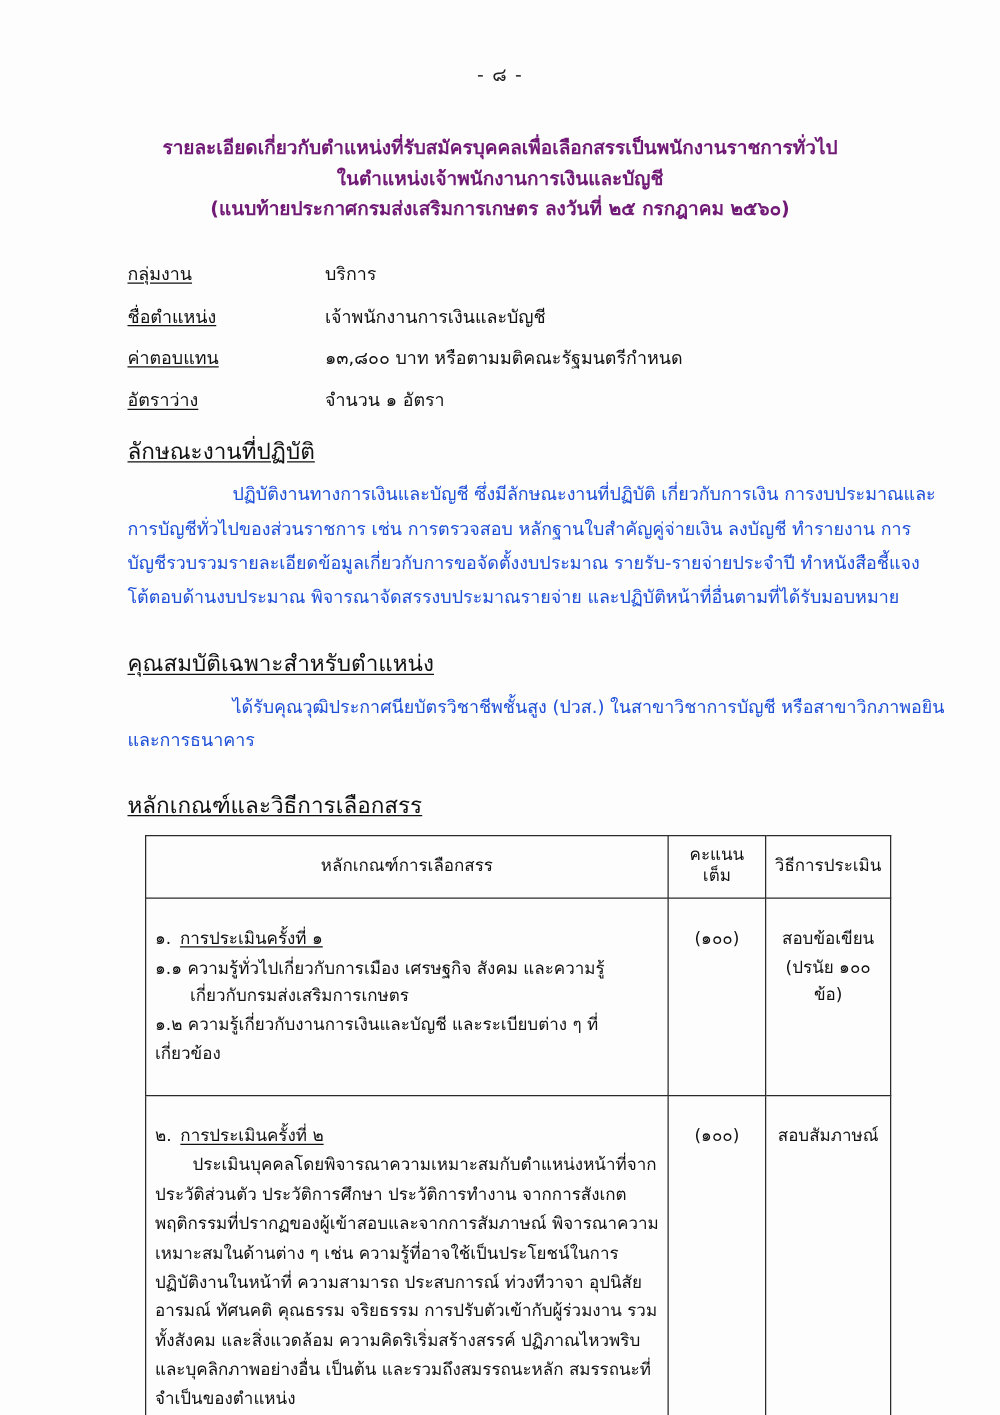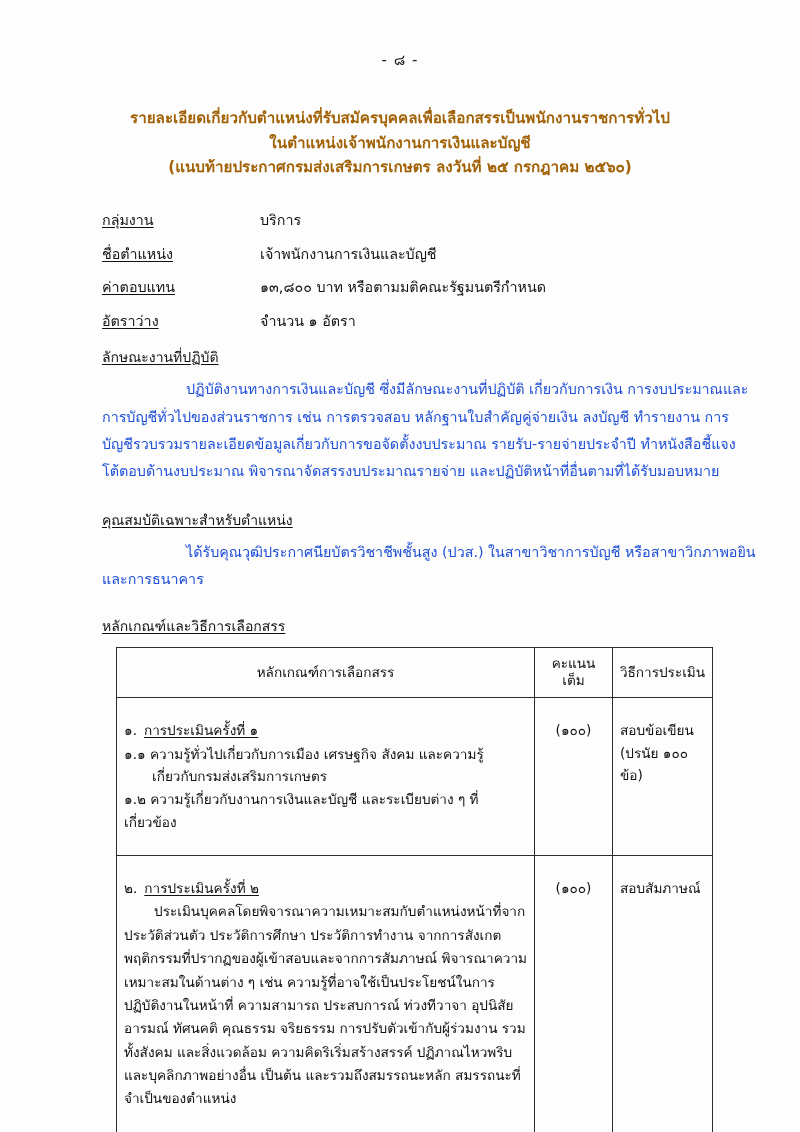--- a/index.html
+++ b/index.html
@@ -41,21 +41,21 @@
 
   
   .title-block {
     text-align: center;
     margin-top: 34px;
     line-height: 1.62;
   }
   .title-line {
     font-size: 15.2px;
     font-weight: bold;
-    color: #a16207;
+    color: #701a75;
     white-space: nowrap;
   }
   .title-line.sub {
     font-weight: bold;
   }
 
   
   .fields {
     margin-top: 31px;
     padding-left: 102px;
@@ -80,21 +80,21 @@
     color: #111;
     white-space: nowrap;
   }
 
   
   .section {
     padding-left: 102px;
     padding-right: 44px;
   }
   .section-heading {
-    font-size: 14px;
+    font-size: 18px;
     text-decoration: underline;
     text-underline-offset: 2px;
     color: #111;
     margin-top: 3px;
     margin-bottom: 8px;
   }
   .body-para {
     font-size: 14.3px;
     line-height: 1.92;
     color: #1d4ed8;
@@ -135,21 +135,21 @@
   }
   col.c-crit  { width: 418px; }
   col.c-score { width: 78px; }
   col.c-method{ width: 100px; }
 
   .cell-score {
     text-align: center;
     white-space: nowrap;
   }
   .cell-method {
-    text-align: left;
+    text-align: center;
   }
   .item-head {
     white-space: nowrap;
     margin-bottom: 1px;
   }
   .item-head .num { margin-right: 7px; }
   .item-head .u {
     text-decoration: underline;
     text-underline-offset: 2px;
   }

